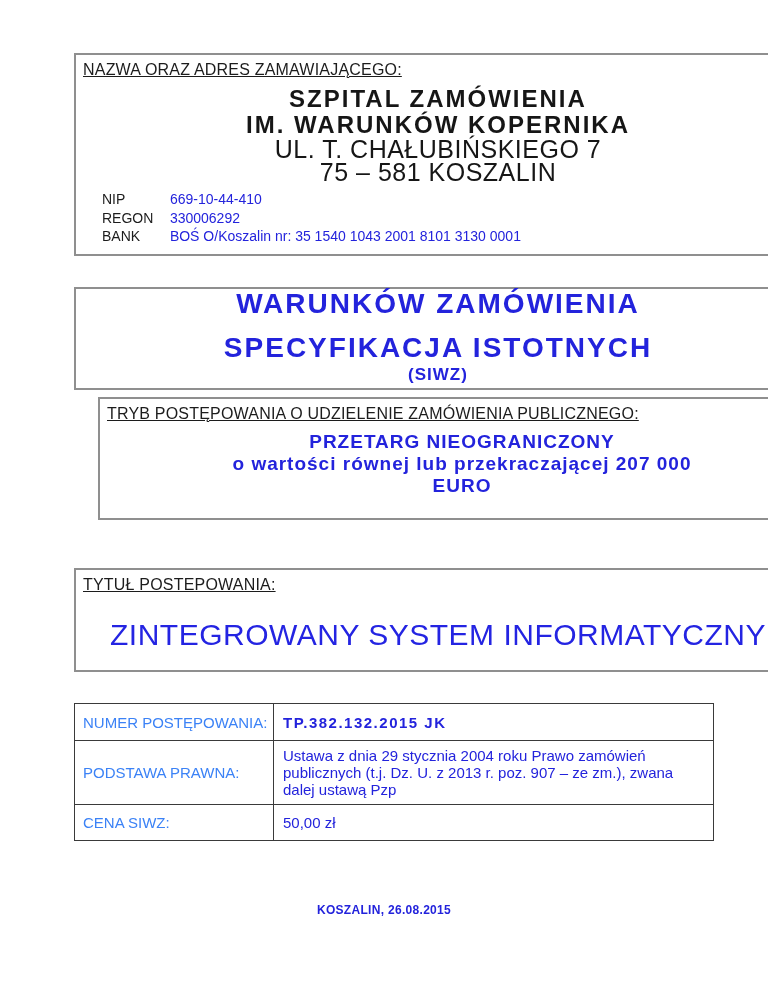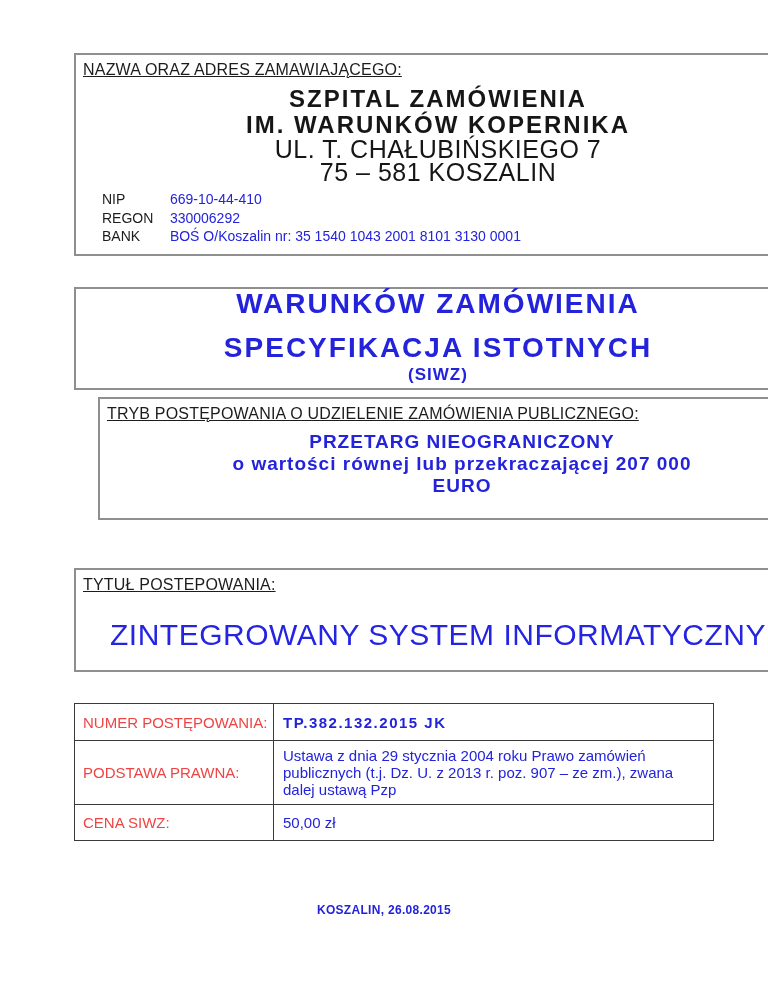--- a/index.html
+++ b/index.html
@@ -71,21 +71,21 @@
   
   .details-table {
     position: absolute; top: 703px; left: 74px; width: 640px;
     border-collapse: collapse; table-layout: fixed;
   }
   .details-table td {
     border: 1px solid #3a3a3a;
     vertical-align: middle;
     font-size: 15px;
   }
-  .details-table td.lbl { width: 199px; padding: 6px 4px 6px 8px; color: #ef4444; }
+  .details-table td.lbl { width: 199px; padding: 6px 4px 6px 8px; color: #3b82f6; }
   .details-table td.val { padding: 6px 6px 6px 9px; color: #2323DC; }
   .row-number td { height: 37px; }
   .row-legal  td { height: 51px; }
   .row-price  td { height: 36px; }
   .val-number {
     font-size: 17px; font-weight: bold; letter-spacing: 1.5px;
   }
   .val-legal { font-size: 14px; line-height: 17px; }
   .val-price { font-size: 14px; }
   

